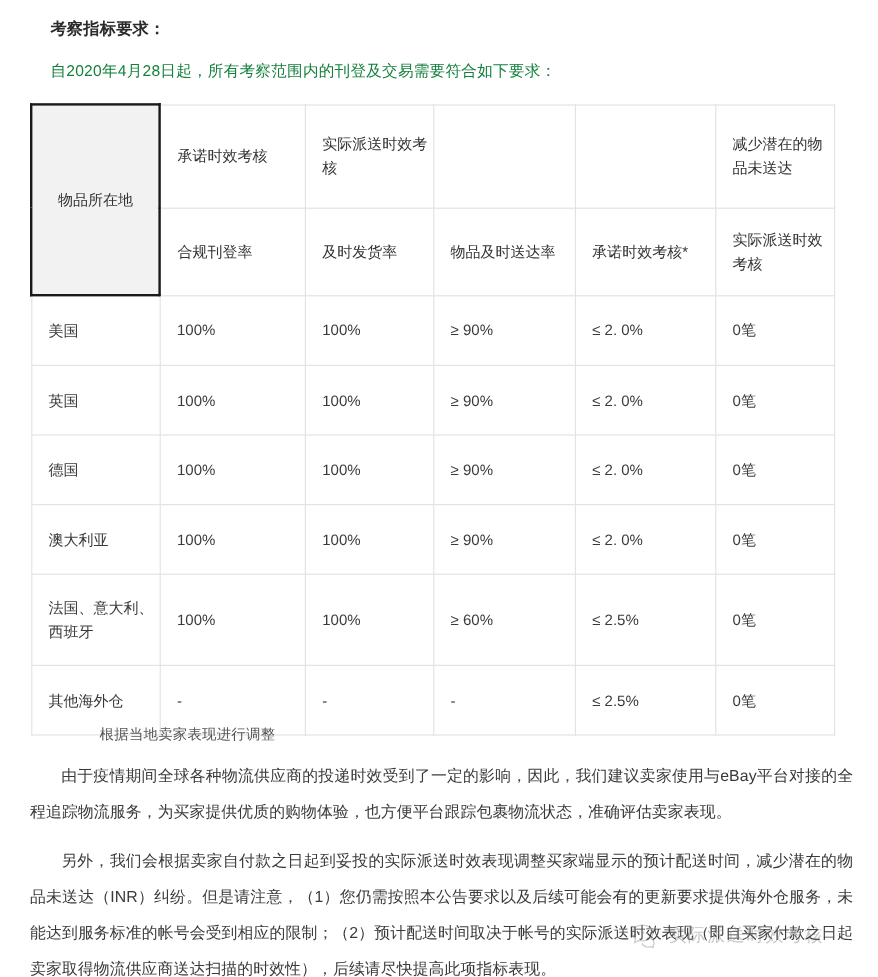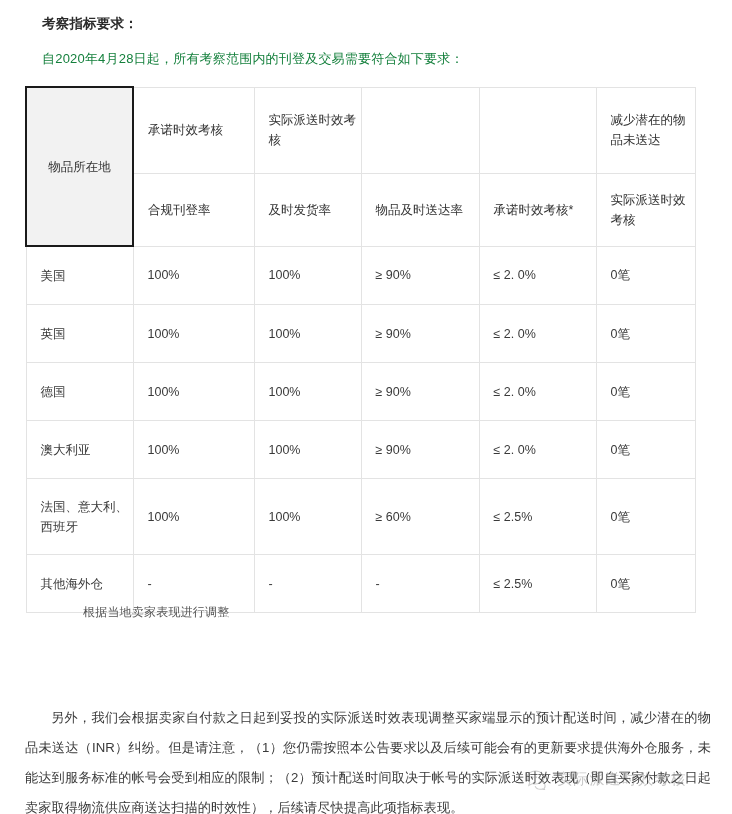--- a/index.html
+++ b/index.html
@@ -322,20 +322,21 @@
           </td>
         <td>
             <span class="cell-txt">0笔</span>
           </td>
       </tr>
     </tbody>
   </table>
 
   <div class="footnote">根据当地卖家表现进行调整</div>
 
+  <div class="para para-1">由于疫情期间全球各种物流供应商的投递时效受到了一定的影响，因此，我们建议卖家使用与eBay平台对接的全程追踪物流服务，为买家提供优质的购物体验，也方便平台跟踪包裹物流状态，准确评估卖家表现。</div>
   <div class="para para-2">另外，我们会根据卖家自付款之日起到妥投的实际派送时效表现调整买家端显示的预计配送时间，减少潜在的物品未送达（INR）纠纷。但是请注意，（1）您仍需按照本公告要求以及后续可能会有的更新要求提供海外仓服务，未能达到服务标准的帐号会受到相应的限制；（2）预计配送时间取决于帐号的实际派送时效表现（即自买家付款之日起卖家取得物流供应商送达扫描的时效性），后续请尽快提高此项指标表现。</div>
 
   <div class="watermark">
     <span class="wm-icon">
       <svg viewBox="0 0 26 22" width="26" height="22" aria-hidden="true">
         <path d="M3 9.5c0-3.6 3.8-6.5 8.5-6.5S20 5.9 20 9.5 16.2 16 11.5 16c-1 0-2-.13-2.9-.38L4.8 17.4l.9-3.1C4 13.1 3 11.4 3 9.5z" fill="none" stroke="#8a8a8a" stroke-width="1.1"></path>
         <path d="M15.5 13.2c3.1.3 5.6 2.3 5.6 4.7 0 .9-.35 1.75-.96 2.45l.5 1.5-2.1-.9c-.6.2-1.3.3-2 .3-2.6 0-4.8-1.4-5.4-3.2" fill="none" stroke="#8a8a8a" stroke-width="1.1"></path>
         <circle cx="8.6" cy="9.2" r="0.9" fill="#8a8a8a"></circle>
         <circle cx="12.2" cy="9.2" r="0.9" fill="#8a8a8a"></circle>
       </svg>

